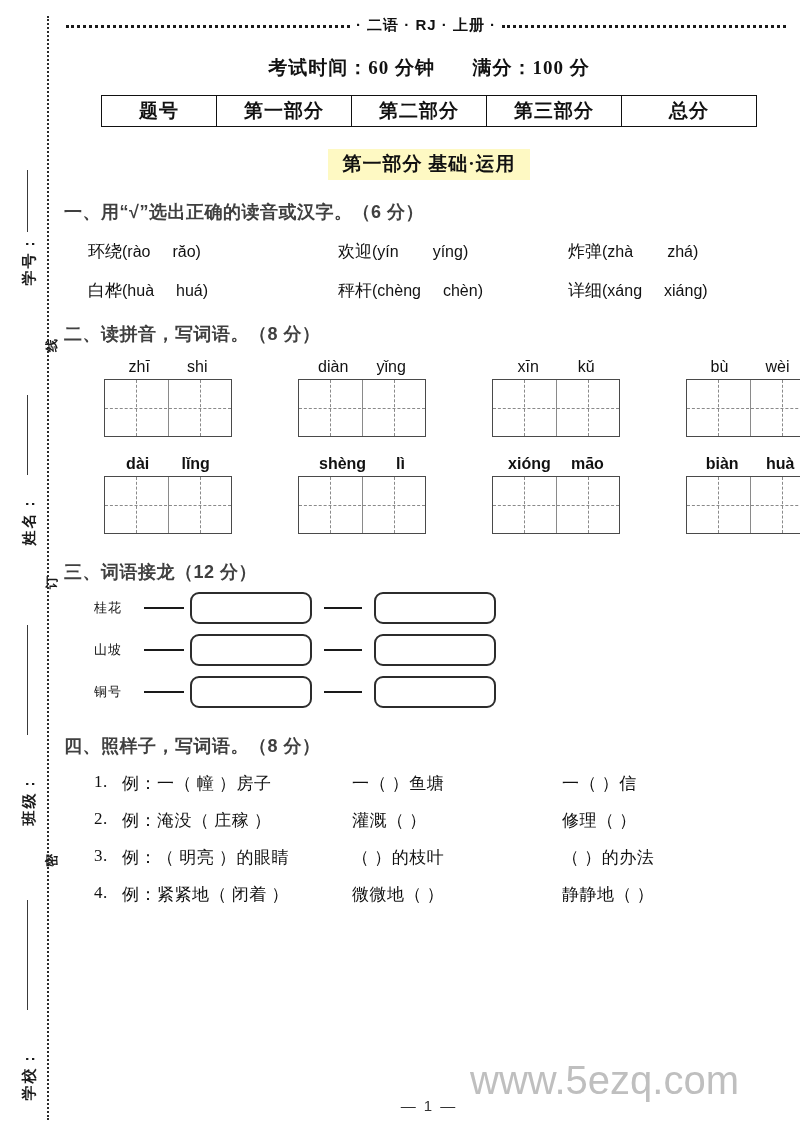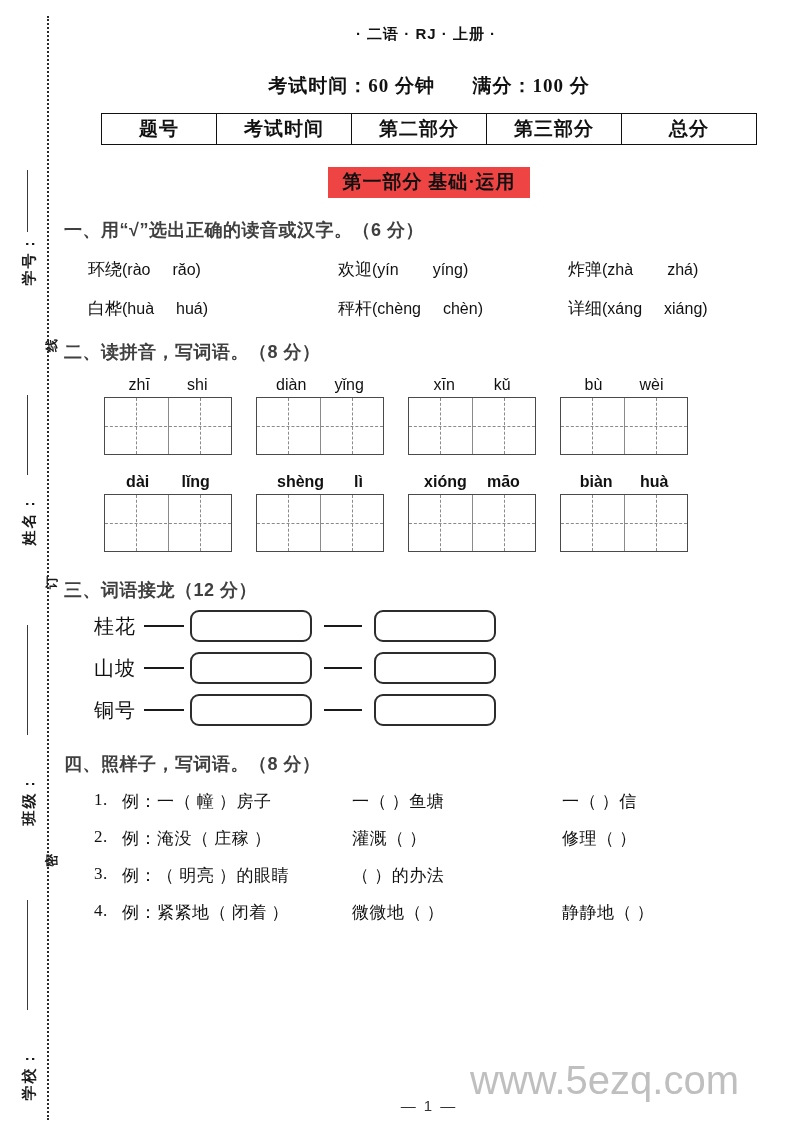--- a/index.html
+++ b/index.html
@@ -73,21 +73,20 @@
     color: #000;
     white-space: nowrap;
   }
 
   
   .subtitle-row {
     display: flex;
     align-items: center;
     margin: 16px 14px 0 8px;
     gap: 6px;
-    flex-direction: column;
   }
   .dots {
     flex: 1;
     height: 0;
     border-top: 3px dotted #1a1a1a;
     position: relative;
     top: 1px;
   }
   .subtitle-text {
     font-family: "Liberation Sans", sans-serif;
@@ -130,21 +129,21 @@
   }
   table.score-table td.lbl { width: 112px; }
 
   
   .part-banner-wrap {
     text-align: center;
     margin-top: 22px;
   }
   .part-banner {
     display: inline-block;
-    background: #ef4444;
+    background: #fef9c3;
     padding: 2px 14px 3px 14px;
     font-family: "Liberation Serif", "DejaVu Serif", serif;
     font-weight: bold;
     font-size: 19px;
     letter-spacing: 1px;
   }
 
   
   .q {
     margin-top: 20px;
@@ -181,21 +180,21 @@
   .pi-3 { width: 220px; }
   .sp { display: inline-block; width: 22px; }
   .sp-w { display: inline-block; width: 34px; }
 
   
   .grid-row {
     display: flex;
     justify-content: flex-start;
     margin-top: 12px;
     padding-left: 46px;
-    gap: 24px;
+    gap: 66px;
   }
   .grid-cell-group { width: 128px; }
   .grid-py {
     display: flex;
     justify-content: space-around;
     font-family: "Liberation Sans", "DejaVu Sans", sans-serif;
     font-size: 16px;
     margin-bottom: 3px;
     padding: 0 6px;
   }
@@ -229,21 +228,21 @@
 
   
   .chain-row {
     display: flex;
     align-items: center;
     margin-top: 10px;
     padding-left: 36px;
   }
   .chain-word {
     font-family: "Liberation Serif", "DejaVu Serif", serif;
-    font-size: 20px;
+    font-size: 13px;
     width: 44px;
     letter-spacing: 1px;
   }
   .chain-dash {
     width: 40px;
     height: 0;
     border-top: 2.4px solid #1a1a1a;
     margin: 0 6px;
   }
   .chain-dash.mid { width: 38px; margin: 0 12px; }
@@ -329,21 +328,21 @@
       <span>考试时间：60 分钟</span>
       <span class="gap"></span>
       <span>满分：100 分</span>
     </div>
 
     <div class="score-table-wrap">
       <table class="score-table">
         <tbody>
             <tr>
           <td class="lbl">题号</td>
-          <td>考试时间</td>
+          <td>第一部分</td>
           <td>第二部分</td>
           <td>第三部分</td>
           <td>总分</td>
         </tr>
       </tbody>
         </table>
     </div>
 
     <div class="part-banner-wrap">
       <span class="part-banner">第一部分  基础·运用</span>
@@ -512,20 +511,21 @@
       </div>
       <div class="ex-row">
         <span class="ex-num">2.</span>
         <span class="ex-c1">例：淹没（ 庄稼 ）</span>
         <span class="ex-c2">灌溉（      ）</span>
         <span class="ex-c3">修理（      ）</span>
       </div>
       <div class="ex-row">
         <span class="ex-num">3.</span>
         <span class="ex-c1">例：（ 明亮 ）的眼睛</span>
+        <span class="ex-c2">（      ）的枝叶</span>
         <span class="ex-c3">（      ）的办法</span>
       </div>
       <div class="ex-row">
         <span class="ex-num">4.</span>
         <span class="ex-c1">例：紧紧地（ 闭着 ）</span>
         <span class="ex-c2">微微地（      ）</span>
         <span class="ex-c3">静静地（      ）</span>
       </div>
     </div>
 

